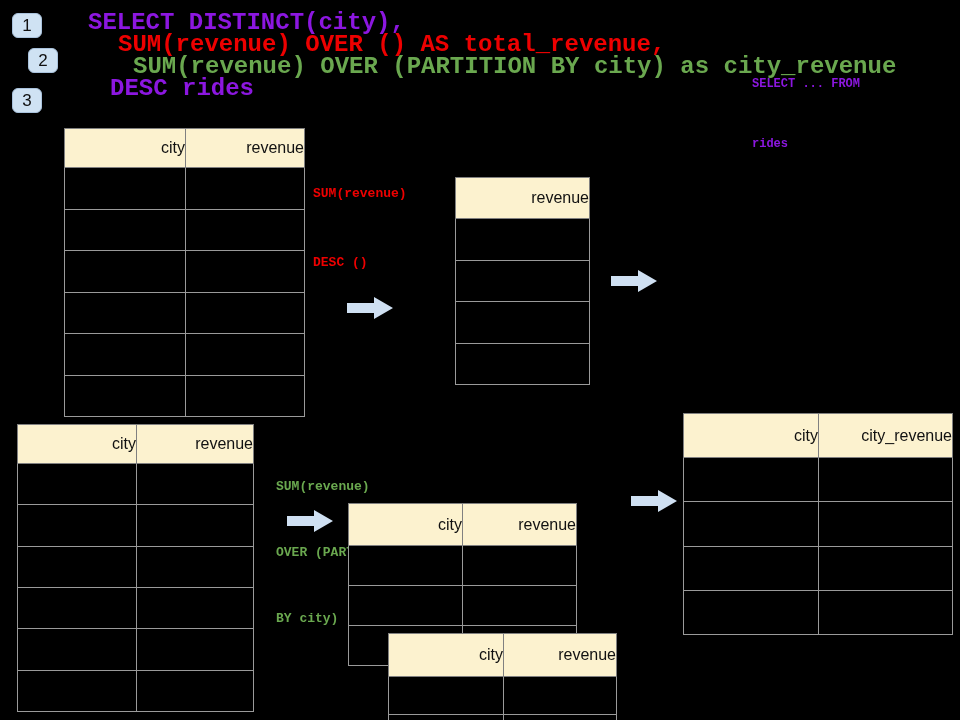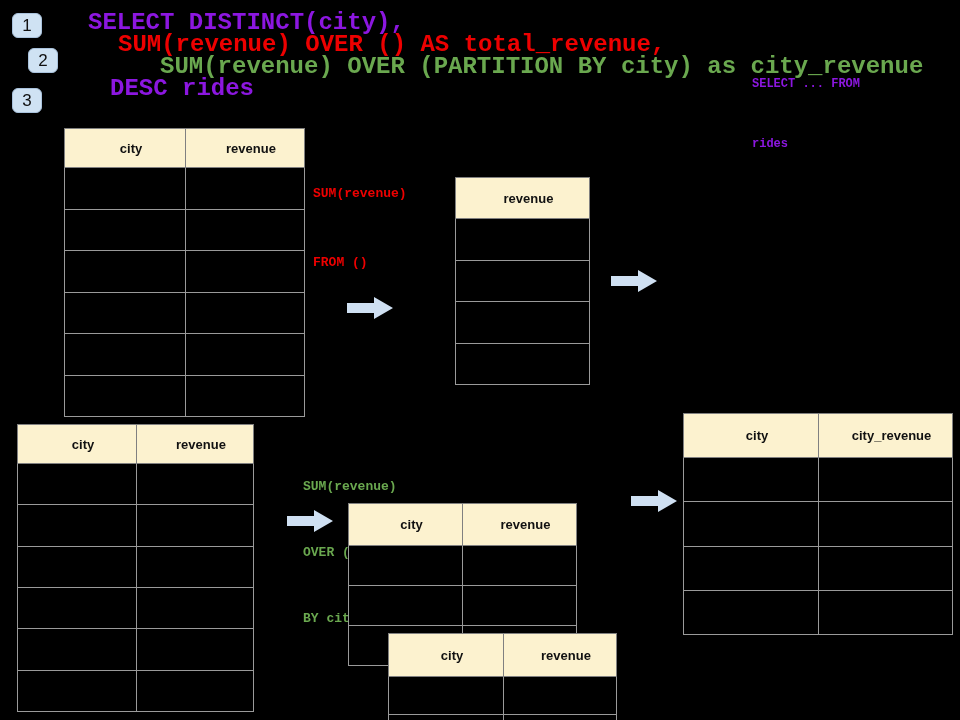--- a/index.html
+++ b/index.html
@@ -15,36 +15,36 @@
     font-size:17px;color:#111;box-sizing:border-box;
   }
   
   .code-line{
     position:absolute;white-space:pre;
     font-family:"Liberation Mono","DejaVu Sans Mono",monospace;
     font-weight:bold;font-size:24px;line-height:22px;
   }
   .c-purple{color:var(--purple,#8c17e0);}
   .c-red{color:var(--red,#ee0000);}
-  .c-green{color:var(--green,#6aa84f);margin-left:27px;}
+  .c-green{color:var(--green,#6aa84f);}
   .note{
     position:absolute;white-space:pre;
     font-family:"Liberation Mono","DejaVu Sans Mono",monospace;
     font-weight:bold;font-size:13px;line-height:23px;
   }
   .note.small{font-size:12px;line-height:20px;}
   .note.lh22{line-height:22px;}
   
   .tbl{
     position:absolute;border-collapse:collapse;table-layout:fixed;
     background:#000;
   }
   .tbl th{
-    background:var(--cream,#fcf2cf);color:#111;font-weight:bold;
-    font-size:13px;text-align:center;padding:0 0 0 12px;
+    background:var(--cream,#fcf2cf);color:#111;font-weight:normal;
+    font-size:16px;text-align:right;padding:0 0 0 12px;
     border:1px solid #808080;box-sizing:border-box;
   }
   .tbl td{
     background:#000;border:1px solid #9a9a9a;padding:0;box-sizing:border-box;
   }
   .layer-front{z-index:5;}
   
   .arrow{position:absolute;}
   .arrow svg{display:block;}
 </style>
@@ -62,21 +62,21 @@
   <div class="code-line c-green" style="left:133px;top:56px">SUM(revenue) OVER (PARTITION BY city) as city_revenue</div>
   <div class="code-line c-purple" style="left:110px;top:78px">DESC rides</div>
 
   <div class="note small c-purple" style="left:752px;top:34px">
     <div>SELECT ... FROM</div>
     <div>rides</div>
   </div>
 
   <div class="note c-red" style="left:313px;top:136px">
     <div>SUM(revenue)</div>
-    <div>FROM ()</div>
+    <div>DESC ()</div>
   </div>
 
   <div class="note lh22 c-green" style="left:276px;top:432px">
     <div>SUM(revenue)</div>
     <div>OVER (PARTITION</div>
     <div>BY city)</div>
   </div>
 
   <table class="tbl" style="left:64px;top:128px;width:241px;height:289px">
     <colgroup>

